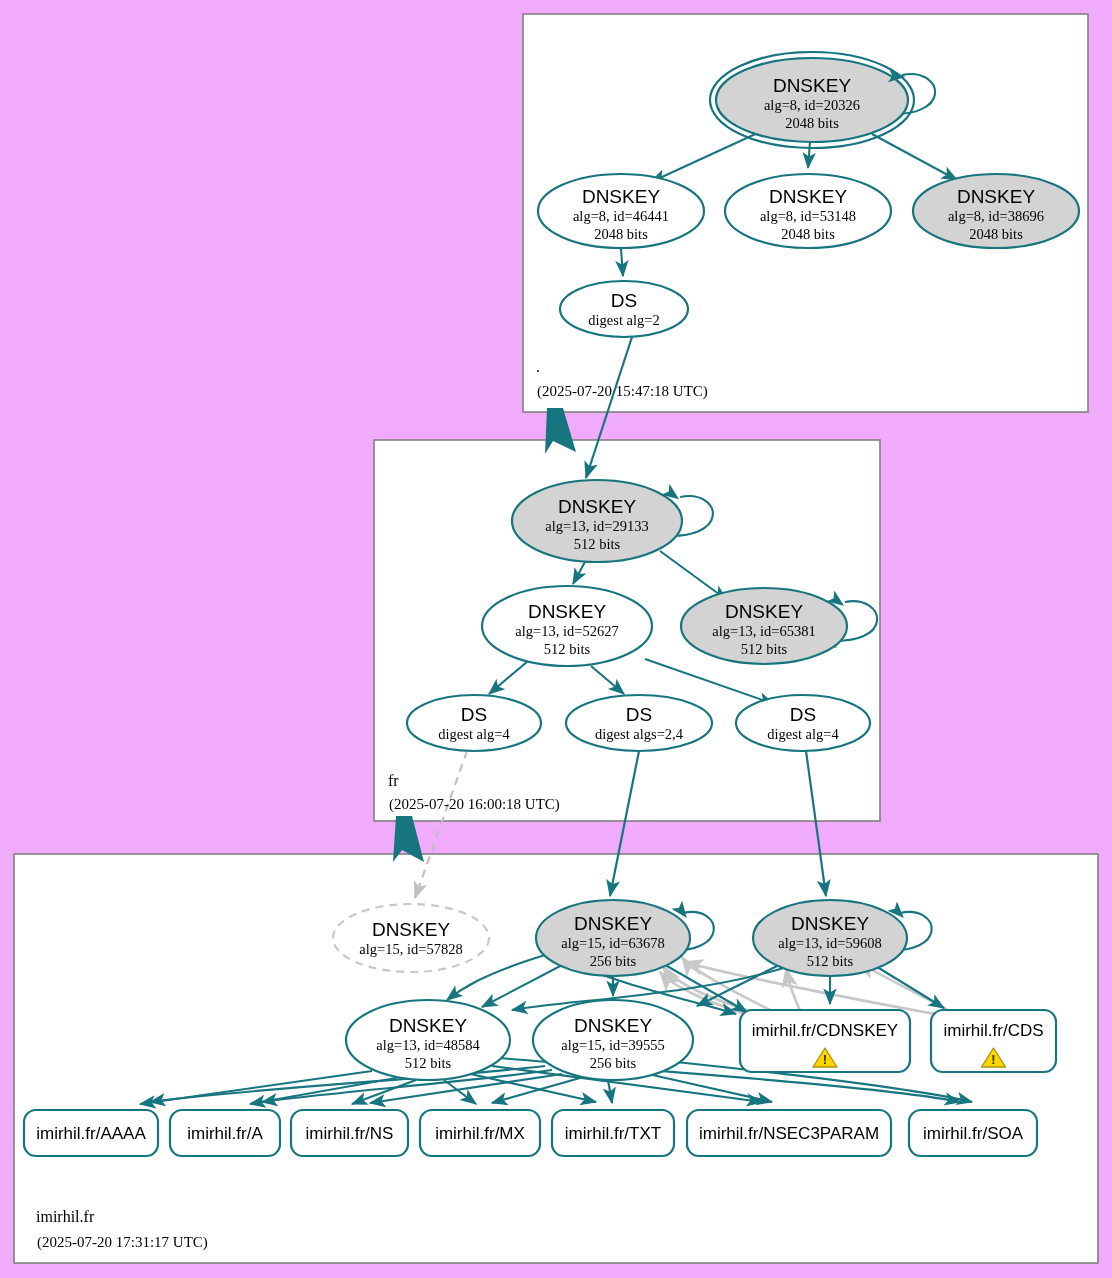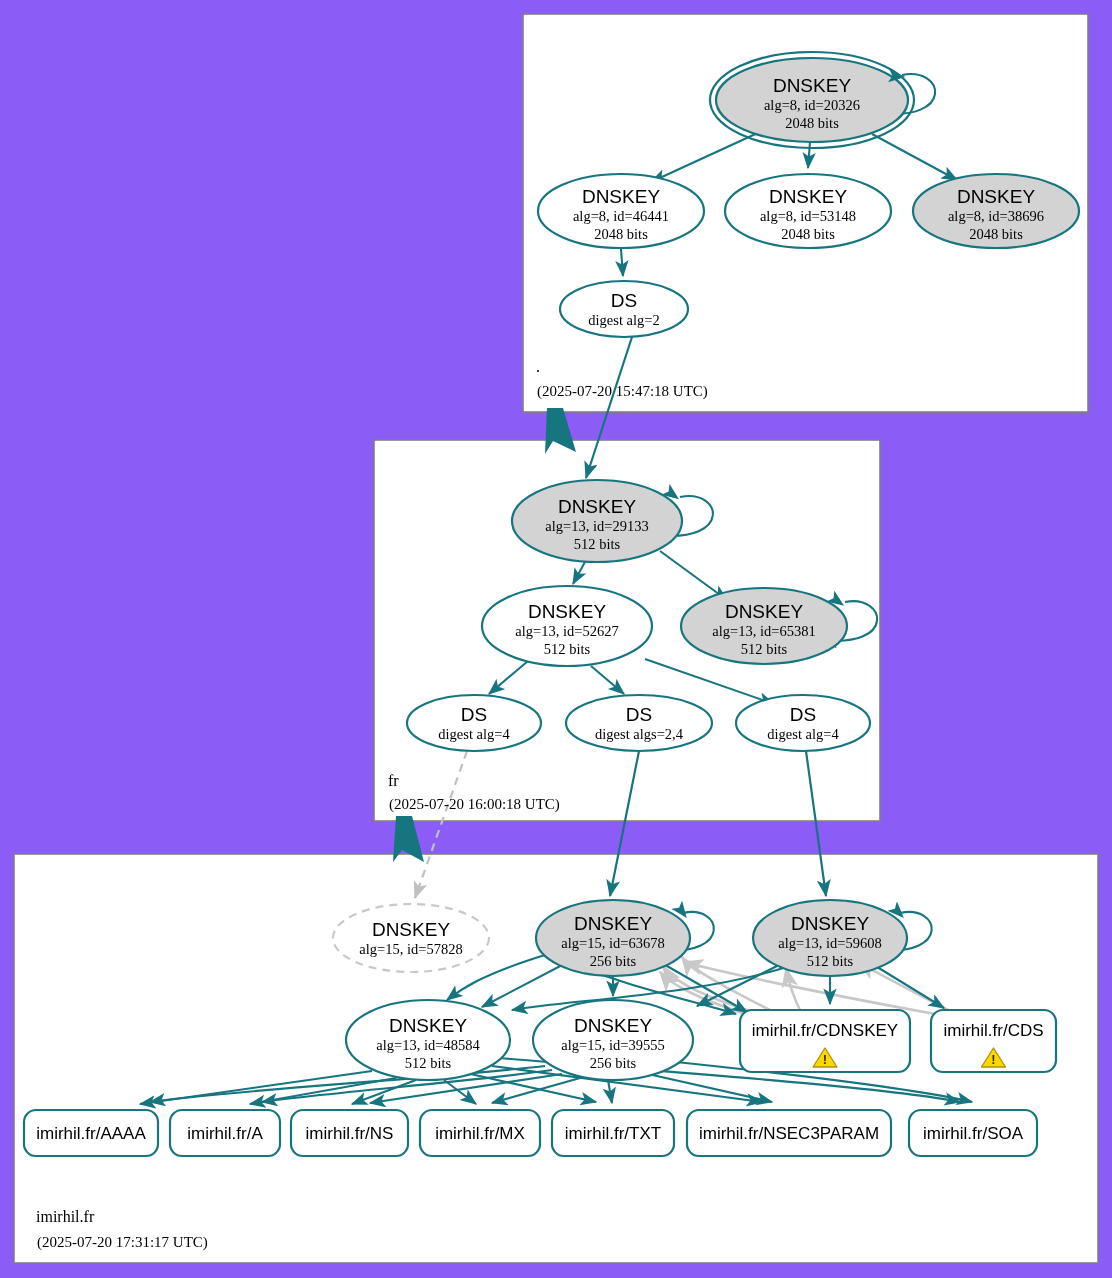--- a/index.html
+++ b/index.html
@@ -6,21 +6,21 @@
   html, body {
     margin: 0;
     padding: 0;
     background: #ffffff;
     font-family: "Liberation Sans", sans-serif;
   }
   #stage {
     position: relative;
     width: 1112px;
     height: 1278px;
-    background: #8b5cf6;
+    background: #f0abfc;
     overflow: hidden;
   }
   #graph {
     position: absolute;
     left: 0;
     top: 0;
     width: 1112px;
     height: 1278px;
   }
   text { font-family: "Liberation Sans", sans-serif; }

